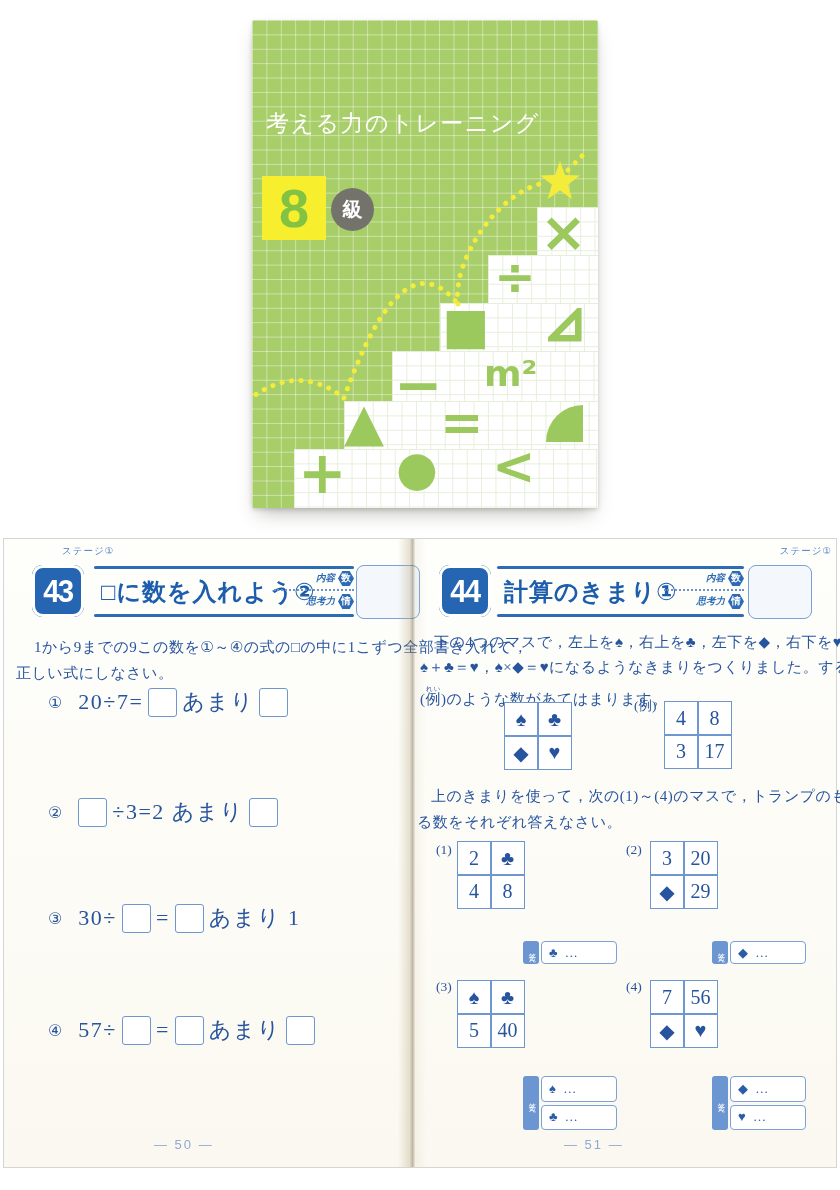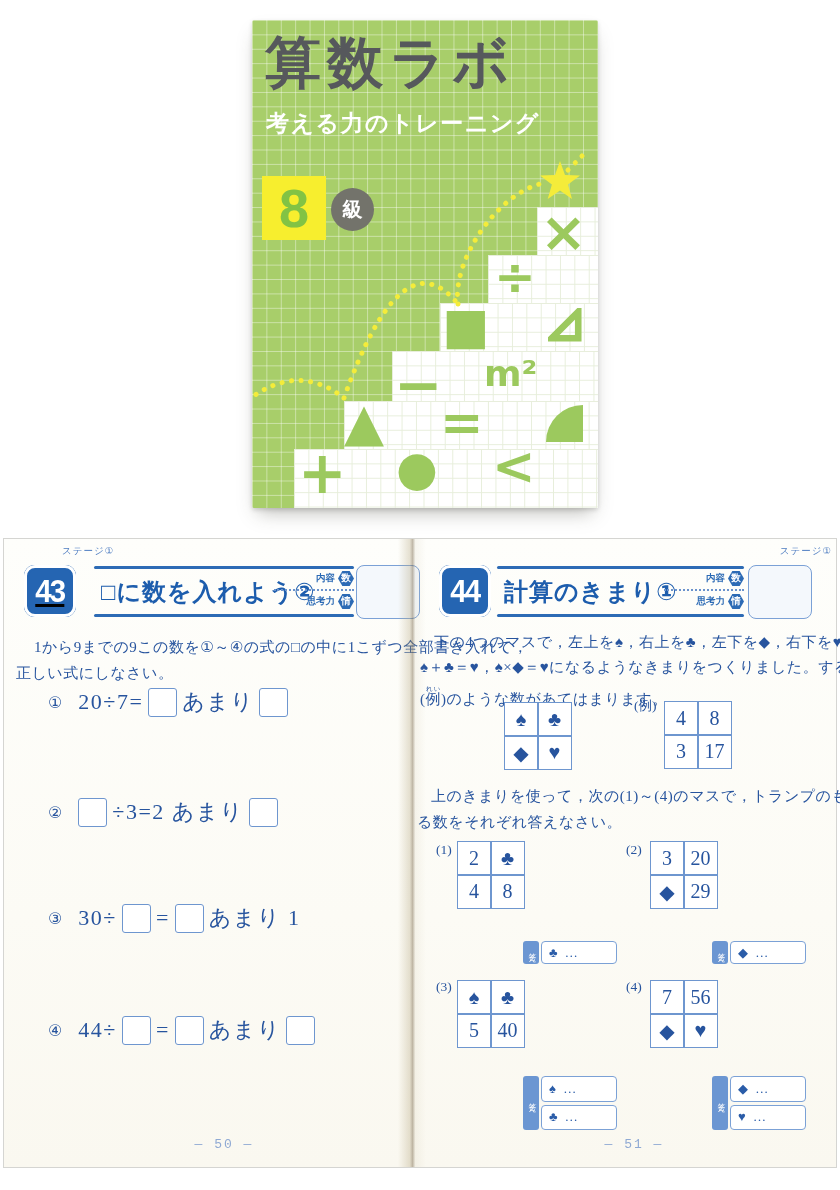--- a/index.html
+++ b/index.html
@@ -15,21 +15,21 @@
     background-size:14.4px 14.4px;
     border-radius:2px;
     box-shadow:0 10px 18px -6px rgba(60,60,50,.35),0 2px 4px rgba(0,0,0,.15);
     overflow:hidden;}
   .tile{position:absolute;background-color:#fff;
     background-image:linear-gradient(#e7eedb 1px,transparent 1px),
                      linear-gradient(90deg,#e7eedb 1px,transparent 1px);
     background-size:14.4px 14.4px;}
   .cover-title{position:absolute;left:13px;top:12px;font-size:56px;font-weight:bold;
     color:#56585c;letter-spacing:6px;line-height:1.1;white-space:nowrap;}
-  .cover-sub{position:absolute;left:14px;top:88px;font-size:23px;font-weight:bold;
+  .cover-sub{position:absolute;left:14px;top:88px;font-size:23px;font-weight:normal;
     color:#fff;letter-spacing:1.5px;white-space:nowrap;}
   .grade-sq{position:absolute;left:10px;top:156px;width:64px;height:64px;background:#f7ee2e;
     display:flex;align-items:center;justify-content:center;}
   .grade-num{font-size:54px;font-weight:800;color:#82c344;line-height:1;}
   .grade-circle{position:absolute;left:79px;top:168px;width:43px;height:43px;border-radius:50%;
     background:#73736b;color:#fff;font-size:20px;font-weight:bold;
     display:flex;align-items:center;justify-content:center;}
   .cg{position:absolute;color:#9cc95e;font-weight:800;line-height:1;
       font-family:"DejaVu Sans","Liberation Sans",sans-serif;}
   .quarter{position:absolute;left:294px;top:385px;width:37px;height:37px;background:#9cc95e;
@@ -48,21 +48,21 @@
   .lesson-badge{position:absolute;width:52px;height:52px;background:#2565b2;
     border-radius:11px;box-shadow:inset 0 0 0 3px #fff,inset 0 0 0 5px #2565b2;
     display:flex;align-items:center;justify-content:center;}
   .lesson-num{color:#fff;font-size:32px;font-weight:800;letter-spacing:-2px;
     transform:scaleX(.92);}
   .hrule{position:absolute;height:3px;background:#2d6bb5;border-radius:2px;}
   .lesson-title{position:absolute;font-size:24px;font-weight:bold;color:#1d5dad;
     letter-spacing:1px;white-space:nowrap;}
   .meta{position:absolute;width:80px;color:#2d6bb5;}
   .meta-row{display:flex;justify-content:flex-end;align-items:center;gap:3px;height:17px;}
-  .meta-label{font-size:9.5px;font-weight:bold;}
+  .meta-label{font-size:9.5px;font-weight:bold;font-style:italic;}
   .hex{width:16px;height:16px;background:#2d6bb5;color:#fff;font-size:9.5px;font-weight:bold;
     display:flex;align-items:center;justify-content:center;
     clip-path:polygon(27% 3%,73% 3%,100% 50%,73% 97%,27% 97%,0 50%);}
   .meta-divider{border-top:2px dotted #6a92cc;margin:2px 0;}
   .check-box{position:absolute;width:62px;height:52px;border:1.5px solid #7ba1d6;
     border-radius:8px;background:#f4f8fc;}
 
   .jtext{position:absolute;font-family:"Liberation Serif","DejaVu Serif","DejaVu Sans",serif;
     font-size:15px;color:#27549e;letter-spacing:.5px;white-space:nowrap;}
   .jtext rt{font-size:6.5px;letter-spacing:0;}
@@ -84,22 +84,22 @@
 
   .ansbox{position:absolute;display:flex;align-items:stretch;}
   .anslabel{width:16px;background:#6b96d2;border-radius:3px;color:#fff;font-size:8px;
     display:flex;align-items:center;justify-content:center;
     writing-mode:vertical-rl;text-orientation:upright;letter-spacing:1px;}
   .ansfields{display:flex;flex-direction:column;gap:3px;margin-left:2px;flex:1;}
   .ansfield{flex:1;border:1.4px solid #7ba1d6;border-radius:4px;background:#fff;
     display:flex;align-items:center;padding-left:7px;
     font-family:"Liberation Serif","DejaVu Serif","DejaVu Sans",serif;
     font-size:13px;color:#2a5ca8;letter-spacing:2px;}
-  .pagenum{position:absolute;width:140px;text-align:center;
-    font-family:Liberation Mono, monospace;
+  .pagenum{position:absolute;width:140px;text-align:left;
+    font-family:Liberation Sans, sans-serif;
     font-size:13px;color:#8fa9d3;letter-spacing:2px;}
 </style>
 </head>
 <body>
 
 <div class="cover">
 
   <div class="tile" style="left:285px;top:187px;width:61px;height:301px;"></div>
   <div class="tile" style="left:236px;top:235px;width:110px;height:253px;"></div>
   <div class="tile" style="left:188px;top:283px;width:158px;height:205px;"></div>
@@ -125,33 +125,32 @@
   <svg class="cover-svg" width="346" height="488" viewBox="0 0 346 488">
     <g fill="none" stroke="#f4ec3a" stroke-width="5" stroke-linecap="round" stroke-dasharray="0.1 9.5">
       <path d="M -4 380 Q 46 342 92 378"></path>
       <path d="M 92 378 Q 150 215 206 284"></path>
       <path d="M 206 284 C 200 240 246 172 292 163"></path>
       <path d="M 316 150 Q 326 140 334 132"></path>
     </g>
     <polygon points="308,141 313,155 328,155.5 316,164.6 320,179 308,170.5 295.7,179 299.9,164.6 288,155.5 303,155.1" fill="#f4ec3a"></polygon>
   </svg>
 
-  <div class="cover-title">算数ラボ</div>
   <div class="cover-sub">考える力のトレーニング</div>
   <div class="grade-sq">
     <span class="grade-num">8</span>
   </div>
   <div class="grade-circle">級</div>
 </div>
 
 <div class="spread">
 
   <div class="page-stage" style="left:58px;top:6px;">ステージ①</div>
 
-  <div class="lesson-badge" style="left:20px;top:26px;text-decoration:underline;">
+  <div class="lesson-badge" style="left:28px;top:26px;">
     <span class="lesson-num">43</span>
   </div>
   <div class="hrule" style="left:90px;top:27px;width:260px;"></div>
   <div class="hrule" style="left:90px;top:75px;width:260px;"></div>
   <div class="lesson-title" style="left:97px;top:37px;">□に数を入れよう②</div>
   <div class="meta" style="left:270px;top:31px;">
     <div class="meta-row">
       <span class="meta-label">内容</span>
       <span class="hex">数</span>
     </div>
@@ -185,21 +184,21 @@
     <span class="pnum">③</span>
     <span>30÷</span>
     <span class="eq-box"></span>
     <span>=</span>
     <span class="eq-box"></span>
     <span>あまり 1</span>
   </div>
 
   <div class="prob" style="left:44px;top:476px;">
     <span class="pnum">④</span>
-    <span>44÷</span>
+    <span>57÷</span>
     <span class="eq-box"></span>
     <span>=</span>
     <span class="eq-box"></span>
     <span>あまり</span>
     <span class="eq-box"></span>
   </div>
 
   <div class="pagenum" style="left:150px;top:598px;">— 50 —</div>
 
   <div class="page-stage" style="left:740px;top:6px;width:88px;text-align:right;">ステージ①</div>

